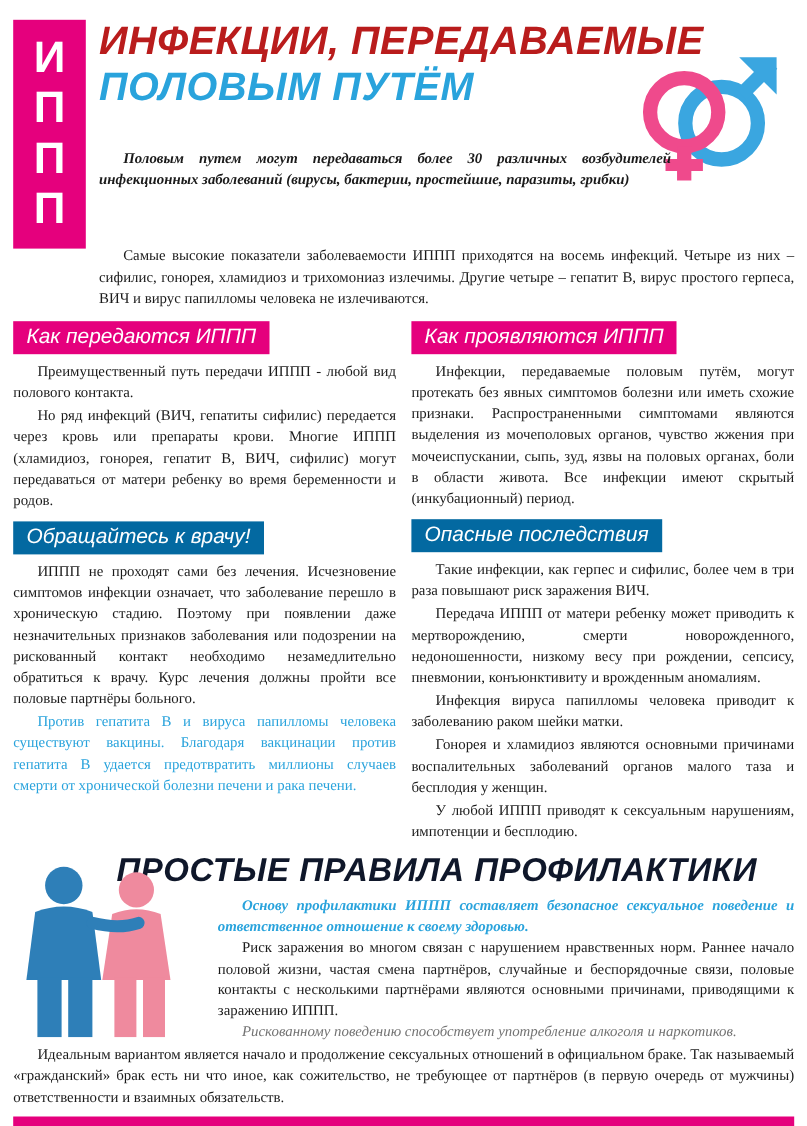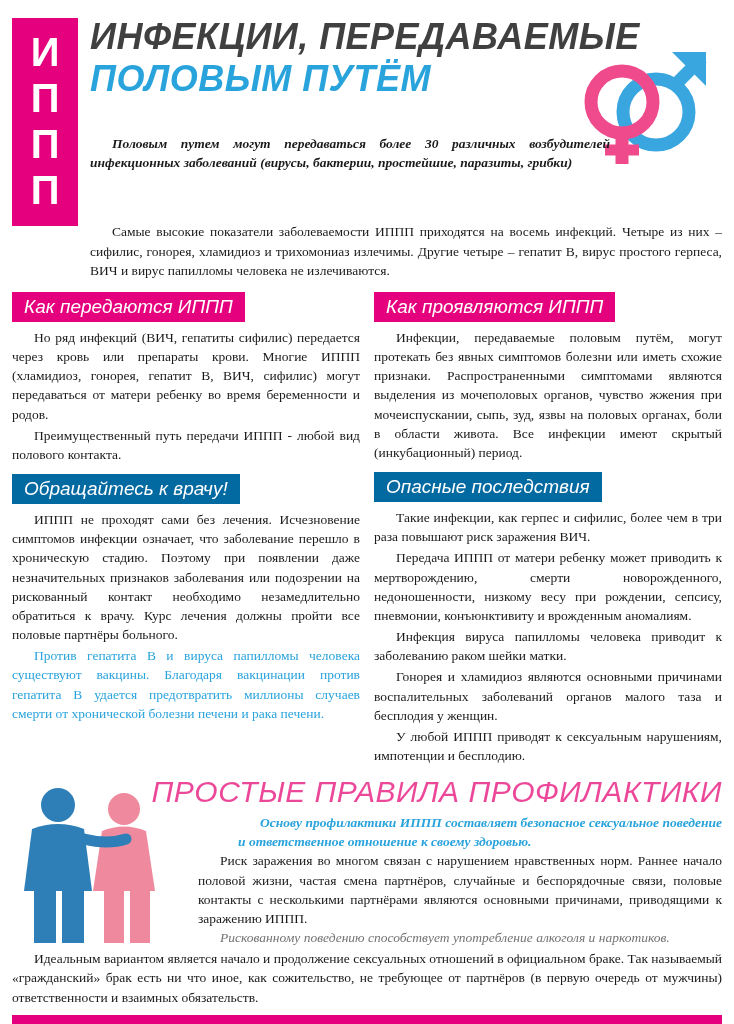--- a/index.html
+++ b/index.html
@@ -52,21 +52,21 @@
     top: 6px;
     width: 560px;
   }
   .title-line {
     font-family: "Liberation Sans", sans-serif;
     font-weight: bold;
     font-style: italic;
     font-size: 36px;
     line-height: 1.18;
     letter-spacing: 0.5px;
-    color: #404040;
+    color: #b91c1c;
     white-space: nowrap;
   }
   .title-line.second {
     color: #29a3dc;
   }
   .gender-symbols {
     position: absolute;
     right: 8px;
     top: 36px;
     width: 140px;
@@ -131,25 +131,25 @@
   p.body.blue { color: #29a3dc; }
 
   
   .prevention {
     margin-top: 10px;
     position: relative;
     min-height: 168px;
   }
   .prev-title {
     font-family: "Liberation Sans", sans-serif;
-    font-weight: normal;
+    font-weight: bold;
     font-style: italic;
     font-size: 30px;
-    color: #ec4899;
-    text-align: right;
+    color: #0f172a;
+    text-align: center;
     letter-spacing: 0.5px;
     margin: 0 0 4px 60px;
     white-space: nowrap;
   }
   .couple {
     position: absolute;
     left: 0px;
     top: 8px;
     width: 172px;
     height: 160px;
@@ -162,21 +162,20 @@
     margin: 0;
     font-size: 13.5px;
     line-height: 1.42;
     text-align: justify;
     text-indent: 22px;
   }
   .prev-text p.accent {
     color: #29a3dc;
     font-weight: bold;
     font-style: italic;
-    margin-left: 40px;
   }
   .prev-text p.accent2 {
     color: #737373;
     font-style: italic;
   }
   .prev-wide {
     margin-top: 2px;
     font-size: 13.5px;
     line-height: 1.42;
     text-align: justify;
@@ -225,22 +224,22 @@
     </div>
 
     <div class="intro-bold">Половым путем могут передаваться более 30 различных возбудителей инфекционных заболеваний (вирусы, бактерии, простейшие, паразиты, грибки)</div>
     <div class="intro-normal">Самые высокие показатели заболеваемости ИППП приходятся на восемь инфекций. Четыре из них – сифилис, гонорея, хламидиоз и трихомониаз излечимы. Другие четыре – гепатит В, вирус простого герпеса, ВИЧ и вирус папилломы человека не излечиваются.</div>
   </div>
 
   <div class="cols">
 
     <div class="col">
       <div class="sec-head pink">Как передаются ИППП</div>
+      <p class="body">Преимущественный путь передачи ИППП - любой вид полового контакта.</p>
       <p class="body">Но ряд инфекций (ВИЧ, гепатиты сифилис) передается через кровь или препараты крови. Многие ИППП (хламидиоз, гонорея, гепатит В, ВИЧ, сифилис) могут передаваться от матери ребенку во время беременности и родов.</p>
-      <p class="body">Преимущественный путь передачи ИППП - любой вид полового контакта.</p>
 
       <div class="sec-head blue">Обращайтесь к врачу!</div>
       <p class="body">ИППП не проходят сами без лечения. Исчезновение симптомов инфекции означает, что заболевание перешло в хроническую стадию. Поэтому при появлении даже незначительных признаков заболевания или подозрении на рискованный контакт необходимо незамедлительно обратиться к врачу. Курс лечения должны пройти все половые партнёры больного.</p>
       <p class="body blue">Против гепатита В и вируса папилломы человека существуют вакцины. Благодаря вакцинации против гепатита В удается предотвратить миллионы случаев смерти от хронической болезни печени и рака печени.</p>
     </div>
 
     <div class="col">
       <div class="sec-head pink">Как проявляются ИППП</div>
       <p class="body">Инфекции, передаваемые половым путём, могут протекать без явных симптомов болезни или иметь схожие признаки. Распространенными симптомами являются выделения из мочеполовых органов, чувство жжения при мочеиспускании, сыпь, зуд, язвы на половых органах, боли в области живота. Все инфекции имеют скрытый (инкубационный) период.</p>
 

